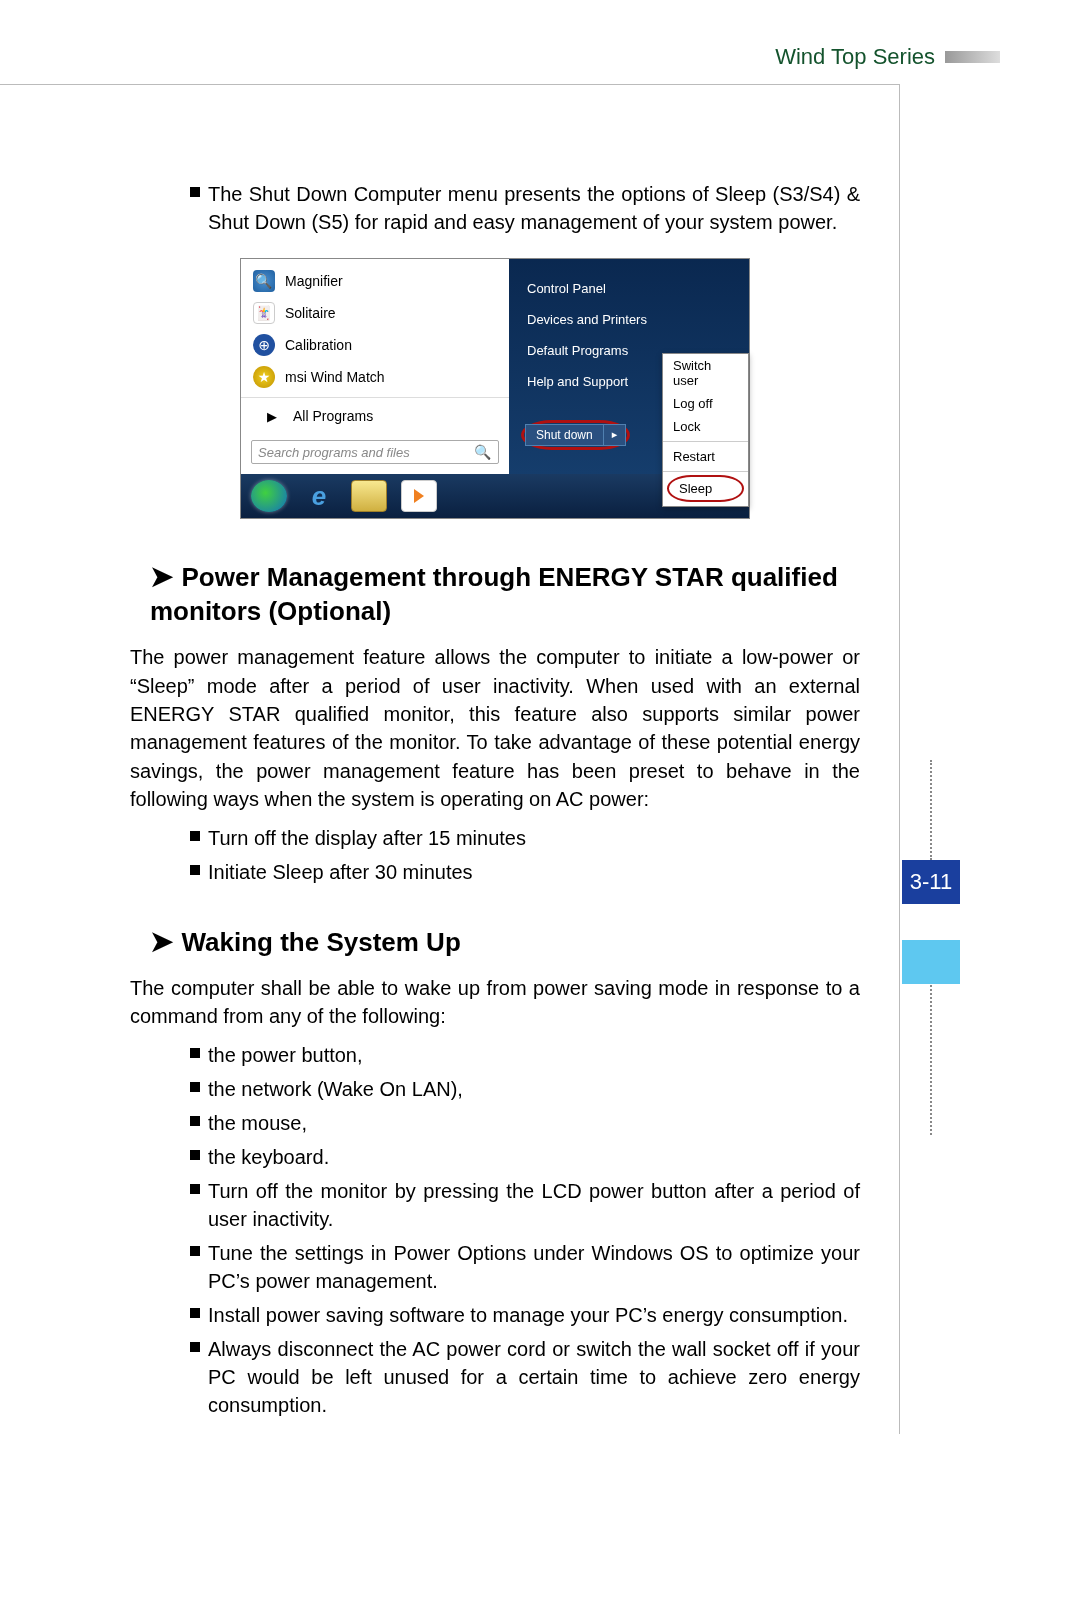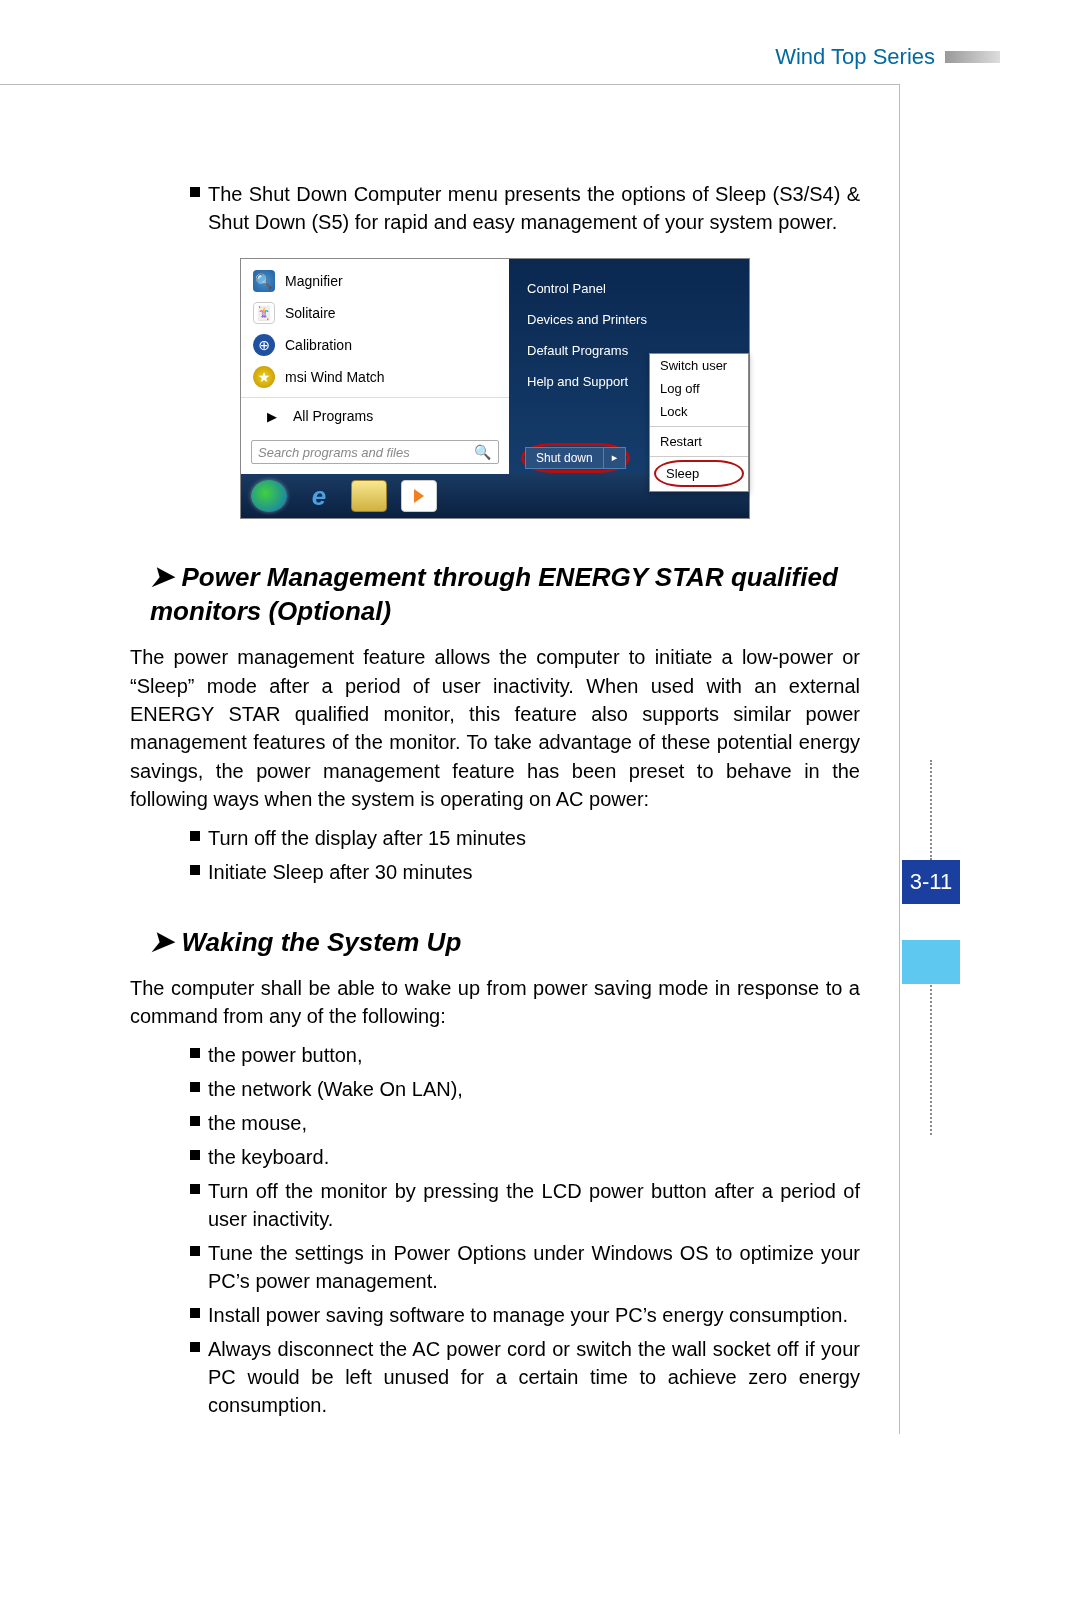--- a/index.html
+++ b/index.html
@@ -14,21 +14,21 @@
   .header {
     position: absolute;
     top: 44px;
     right: 80px;
     display: flex;
     align-items: center;
     gap: 10px;
   }
   .header-title {
     font-size: 22px;
-    color: #0369a1;
+    color: #14532d;
     text-align: right;
   }
   .header-bar {
     width: 55px;
     height: 12px;
     background: linear-gradient(90deg, #999 0%, #ddd 100%);
   }
   .page-rule {
     position: absolute;
     top: 84px;
@@ -171,21 +171,21 @@
     padding: 14px 0 0 18px;
     position: relative;
   }
   .ss-rlink {
     color: #fff;
     font-size: 13px;
     padding: 8px 0;
   }
   .ss-shutbox {
     position: absolute;
-    bottom: 1px;
+    bottom: 24px;
     left: 12px;
     display: flex;
     border: 3px solid #b01010;
     border-radius: 50% / 90%;
     padding: 1px;
     text-align: center;
   }
   .ss-shut-btn {
     background: #2a5080;
     color: #fff;
@@ -198,21 +198,21 @@
     background: #2a5080;
     color: #fff;
     font-size: 11px;
     padding: 3px 8px;
     border: 1px solid #5080b0;
   }
   .ss-popup {
     position: absolute;
     right: 0;
     top: 94px;
-    width: 100px;
+    width: 87px;
     background: #fff;
     border: 1px solid #888;
     font-size: 13px;
     box-shadow: 0 2px 6px rgba(0,0,0,0.3);
   }
   .ss-popup-item {
     padding: 4px 10px;
   }
   .ss-popup-sep {
     border-top: 1px solid #ccc;
@@ -245,21 +245,20 @@
   .tb-exp { background: linear-gradient(#f8e890,#d0b040); border:1px solid #a0802a; }
   .tb-wmp { background: #fff; border:1px solid #ccc; border-radius:4px;}
   .tb-wmp-inner { width:0; height:0; border-left: 10px solid #f08020; border-top: 7px solid transparent; border-bottom: 7px solid transparent; }
 
   h2.section {
     font-size: 26px;
     font-weight: bold;
     color: #000;
     margin: 30px 0 14px 20px;
     line-height: 1.3;
-    font-style: italic;
   }
   h2.section .haret {
     font-size: 28px;
     margin-right: 8px;
   }
   .para {
     font-size: 20px;
     line-height: 1.42;
     text-align: justify;
     color: #000;

